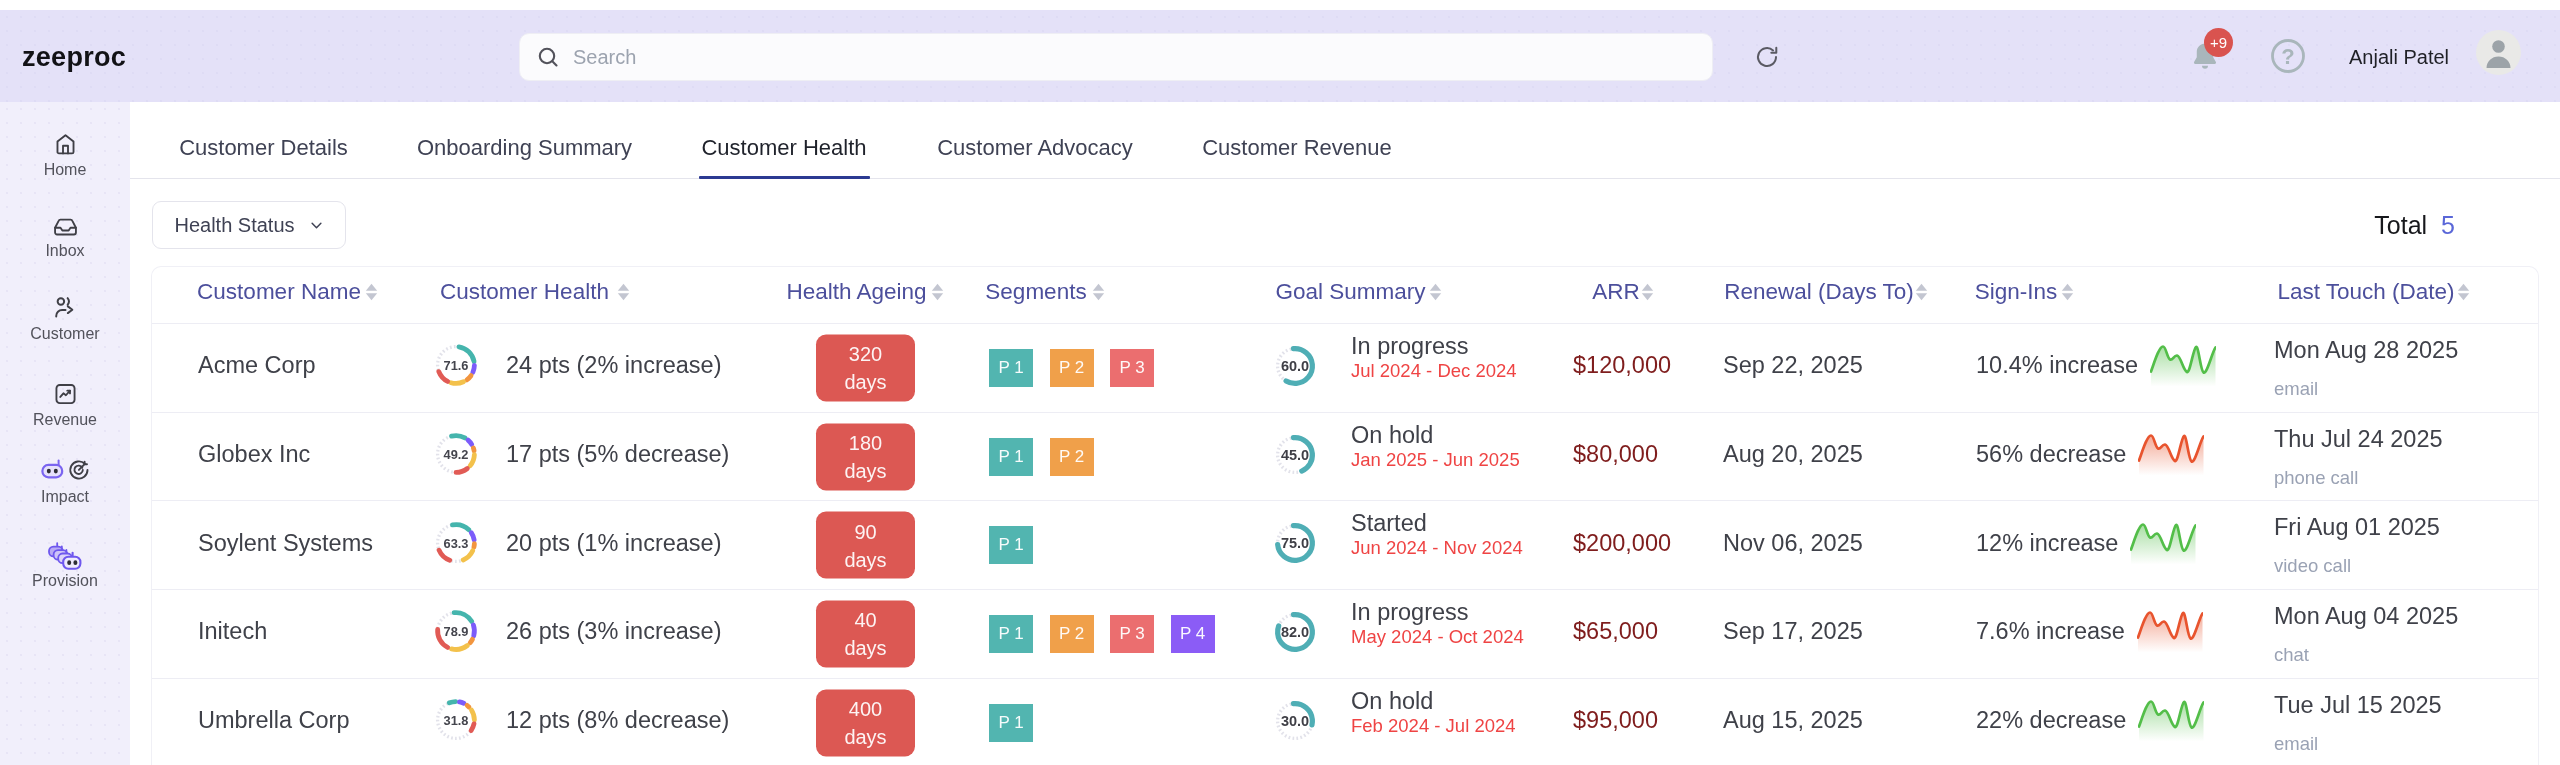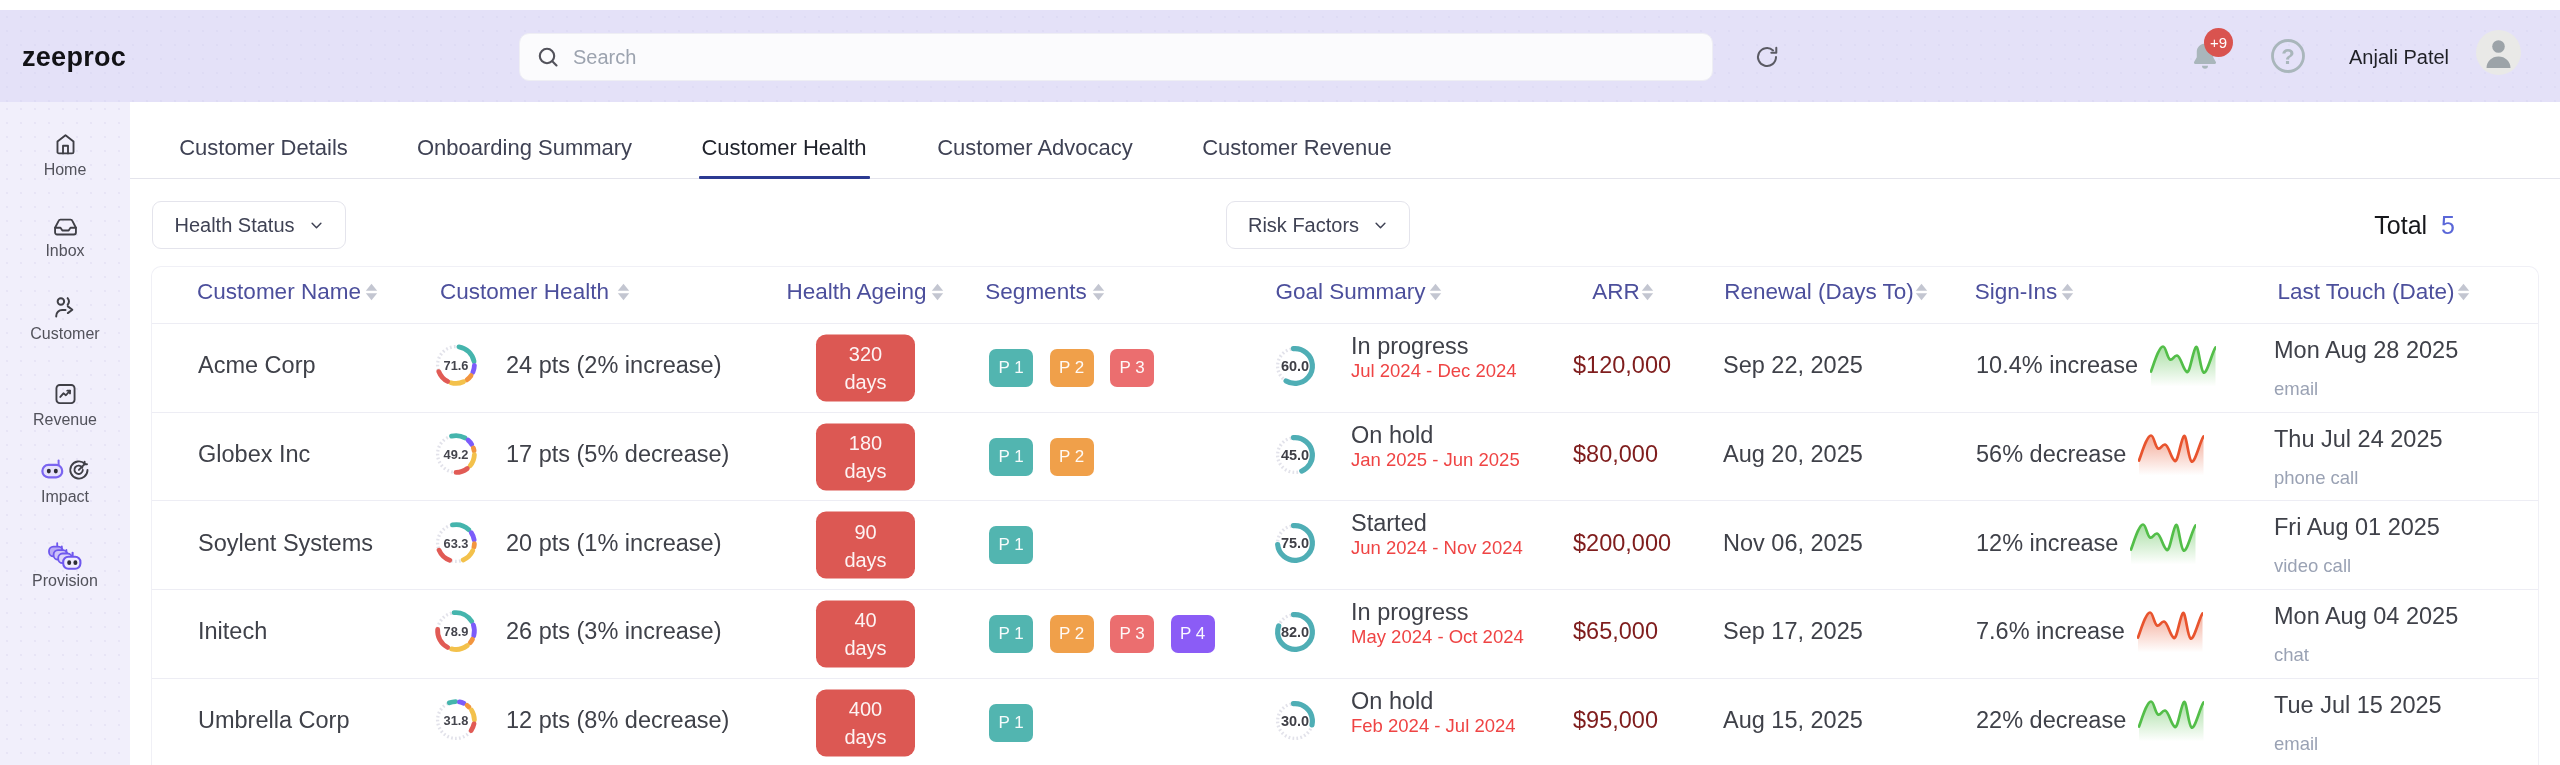--- a/index.html
+++ b/index.html
@@ -29,21 +29,21 @@
 .thead {position:absolute;left:0;top:0;width:100%;height:56px}
 .ht {position:absolute;top:25px;transform:translate(-50%,-50%);font-size:22.5px;color:#4C4F9C;white-space:nowrap}
 .sort {position:absolute;top:25px;transform:translateY(-50%);height:20px}
 .row {position:absolute;left:0;width:100%;height:88.7px;border-top:1px solid #EDEDF4}
 .row > div {position:absolute}
 .cname {left:46px;top:calc(50% - 2.5px);transform:translateY(-50%);font-size:23.5px;color:#3F4149}
 .hd {left:282px;top:calc(50% - 2.5px);transform:translateY(-50%);width:44px;height:44px}
 .htx {left:354px;top:calc(50% - 2.5px);transform:translateY(-50%);font-size:23.5px;color:#3F4149;white-space:nowrap}
 .badge {left:664px;top:50%;transform:translateY(-50%);width:99px;height:67px;background:#DC5853;border-radius:10px;color:rgba(255,255,255,0.93);font-size:20px;display:flex;flex-direction:column;align-items:center;justify-content:center;line-height:28px}
 .pills {left:837px;top:50%;transform:translateY(-50%);display:flex;gap:16.5px}
-.pill {width:44px;height:38px;border-radius:7px;color:rgba(255,255,255,0.95);font-size:17px;display:flex;align-items:center;justify-content:center;white-space:pre}
+.pill {width:44px;height:38px;border-radius:0;color:rgba(255,255,255,0.95);font-size:17px;display:flex;align-items:center;justify-content:center;white-space:pre}
 .gd {left:1122px;top:calc(50% - 2px);transform:translateY(-50%);width:42px;height:42px}
 .goal {left:1199px;top:9px}
 .g1 {font-size:23.5px;color:#3F4149;line-height:26px}
 .g2 {font-size:18.5px;color:#ef4444;line-height:22px;margin-top:1px}
 .arr {left:1421px;top:calc(50% - 2.5px);transform:translateY(-50%);font-size:23.5px;color:#7f1d1d}
 .ren {left:1571px;top:calc(50% - 2.5px);transform:translateY(-50%);font-size:23.5px;color:#3F4149;white-space:nowrap}
 .sig {left:1824px;top:calc(50% - 2.5px);transform:translateY(-50%);display:flex;align-items:center;gap:12px;font-size:23.5px;color:#3F4149;white-space:nowrap}
 .touch {left:2122px;top:13px}
 .t1 {font-size:23.5px;color:#3F4149;line-height:26px;white-space:nowrap}
 .t2 {font-size:18.5px;color:#9AA2B4;line-height:22px;margin-top:15px}
@@ -153,23 +153,20 @@
     <span class="tab" style="left:133.5px">Customer Details</span>
     <span class="tab" style="left:394.5px">Onboarding Summary</span>
     <span class="tab active" style="left:654px">Customer Health</span>
     <span class="tab" style="left:905px">Customer Advocacy</span>
     <span class="tab" style="left:1167px">Customer Revenue</span>
     <div class="underline"></div>
   </div>
   <div class="fbtn" style="left:152px;top:201px;width:194px">Health Status <svg width="15" height="15" viewBox="0 0 24 24" fill="none" stroke="#3F4254" stroke-width="2.4" stroke-linecap="round" stroke-linejoin="round">
         <path d="M5 8.5l7 7 7-7"></path>
       </svg></div>
-  <div class="fbtn" style="left:1226px;top:201px;width:184px">Risk Factors <svg width="15" height="15" viewBox="0 0 24 24" fill="none" stroke="#3F4254" stroke-width="2.4" stroke-linecap="round" stroke-linejoin="round">
-        <path d="M5 8.5l7 7 7-7"></path>
-      </svg></div>
   <div class="total">Total<b>5</b></div>
   <div class="tbl">
     <div class="thead">
         <span class="ht" style="left:127px">Customer Name</span>
         <span class="sort" style="left:212px"><svg width="15" height="20" viewBox="0 0 15 20">
             <path d="M7.5 1.8L13.2 8.8H1.8z" fill="#C3C6D1"></path>
             <path d="M7.5 18.2L1.8 11.2h11.4z" fill="#C3C6D1"></path>
           </svg></span>
         <span class="ht" style="left:372.5px">Customer Health</span>
         <span class="sort" style="left:464px"><svg width="15" height="20" viewBox="0 0 15 20">

